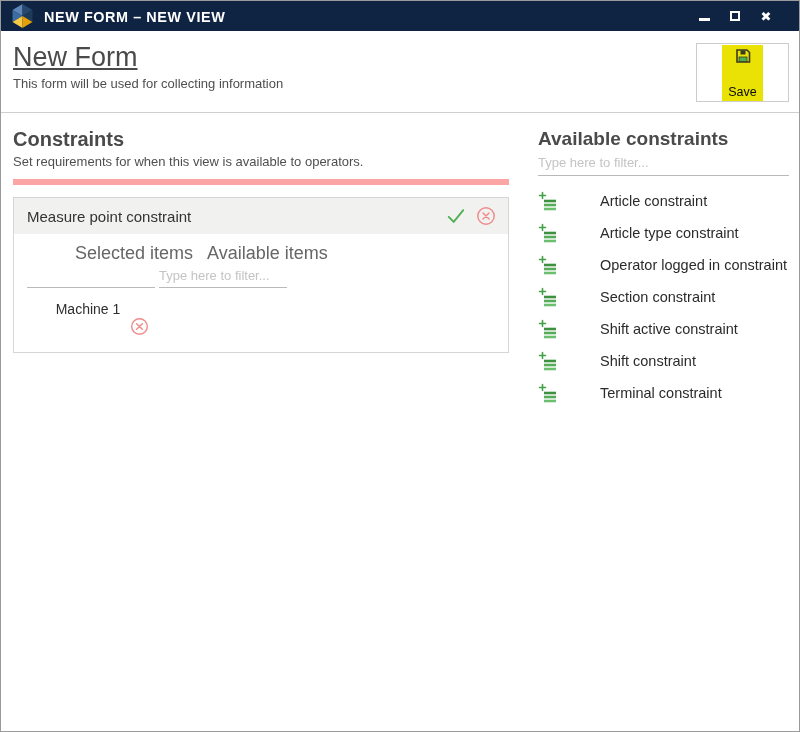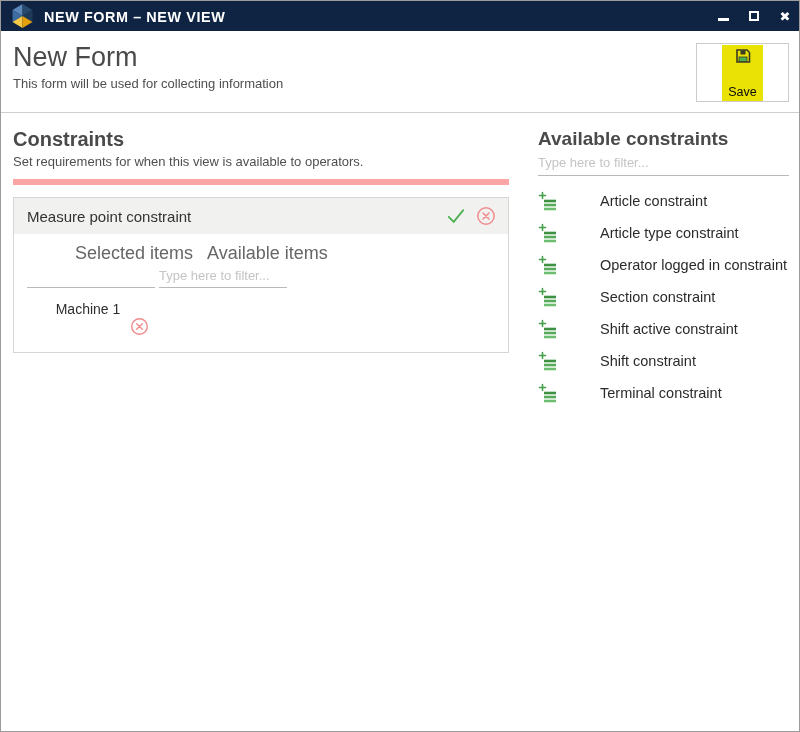--- a/index.html
+++ b/index.html
@@ -2,32 +2,32 @@
 <html><head>
 <meta charset="utf-8">
 <style>
   * { box-sizing: border-box; margin: 0; padding: 0; }
   html,body { width: 800px; height: 732px; }
   body { font-family: "Liberation Sans", "DejaVu Sans", sans-serif; background:#fff; }
 
   .window { width:800px; height:732px; border:1px solid #9b9b9b; background:#fff; position:relative; overflow:hidden; }
 
   
-  .titlebar { height:30px; background:#0e2442; display:flex; align-items:center; padding:0 1px 0 9px; }
+  .titlebar { height:30px; background:#0e2442; display:flex; align-items:center; padding:0 20px 0 9px; }
   .logo { width:25px; height:26px; margin-right:9px; display:flex; align-items:center; }
   .title-text { color:#fff; font-weight:700; font-size:15px; letter-spacing:0.6px; transform:scaleX(.96); transform-origin:left; white-space:nowrap; }
   .win-controls { margin-left:auto; display:flex; align-items:center; gap:17px; padding-right:6px; }
   .wc { width:14px; height:14px; display:flex; align-items:center; justify-content:center; cursor:pointer; }
   .min-glyph { width:11px; height:3px; background:#fff; margin-top:7px; }
   .max-glyph { width:10px; height:10px; border:2px solid #fff; }
   .close-glyph { color:#fff; font-size:13px; font-weight:700; line-height:1; }
 
   
   .header { position:relative; height:82px; border-bottom:1px solid #cfcfcf; padding:10px 0 0 12px; }
-  .page-title { font-size:27px; font-weight:300; color:#4a4a4a; line-height:1.2; }
+  .page-title { font-size:27px; font-weight:300; color:#4a4a4a; line-height:1.2;text-decoration:underline; }
   .page-subtitle { font-size:13px; color:#4f4f4f; margin-top:3px; }
   .save-box { position:absolute; top:12px; right:10px; width:93px; height:59px; border:1px solid #ccc; display:flex; align-items:center; justify-content:center; background:#fff; }
   .save-btn { background:#e9e204; padding:3px 6px 2px; display:flex; flex-direction:column; align-items:center; cursor:pointer;gap:20px; }
   .save-btn .save-label { font-size:12.5px; color:#0a0a0a; margin-top:1px; }
 
   
   .main { display:flex; padding:14px 10px 0 12px; gap:29px; }
   .left-col { width:496px; flex:none; }
   .right-col { flex:1; min-width:0; }
 

